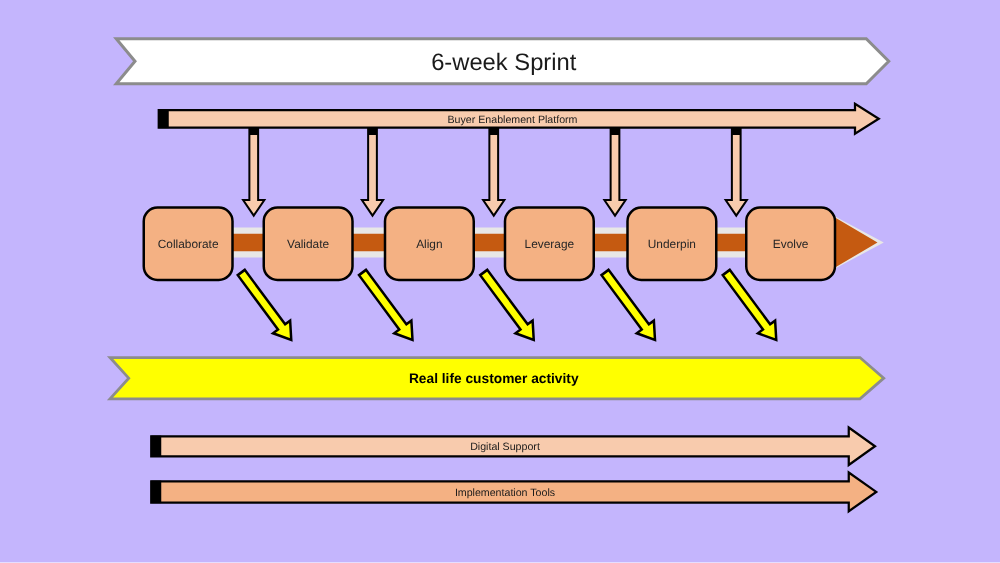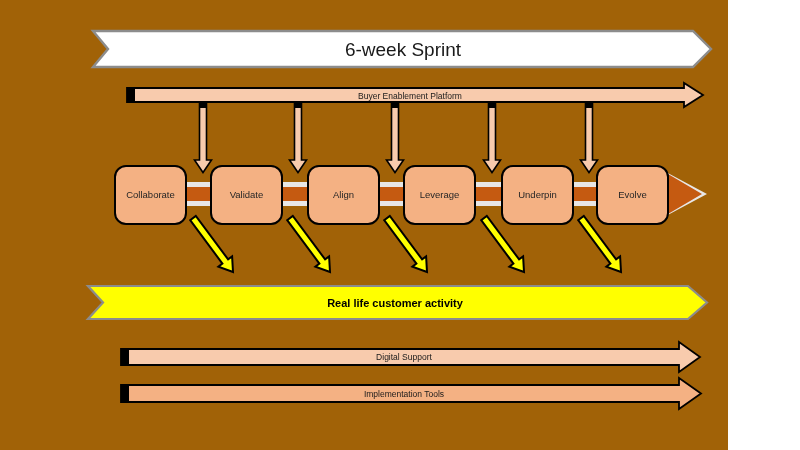--- a/index.html
+++ b/index.html
@@ -3,23 +3,23 @@
 <meta charset="utf-8">
 <style>
   html, body {
     margin: 0;
     padding: 0;
     background: #ffffff;
     font-family: "Liberation Sans", sans-serif;
   }
   .canvas {
     position: relative;
-    width: 728px;
+    width: 800px;
     height: 450px;
-    background: #a16207;
+    background: #c4b5fd;
     overflow: hidden;
   }
   svg text {
     font-family: "Liberation Sans", sans-serif;
     fill: #1a1a1a;
   }
   .banner-title { font-size: 19px; }
   .arrow-label { font-size: 8.5px; }
   .stage-label { font-size: 9.5px; fill: #262626; }
   .activity-label { font-size: 11px; font-weight: bold; fill: #000000; }

